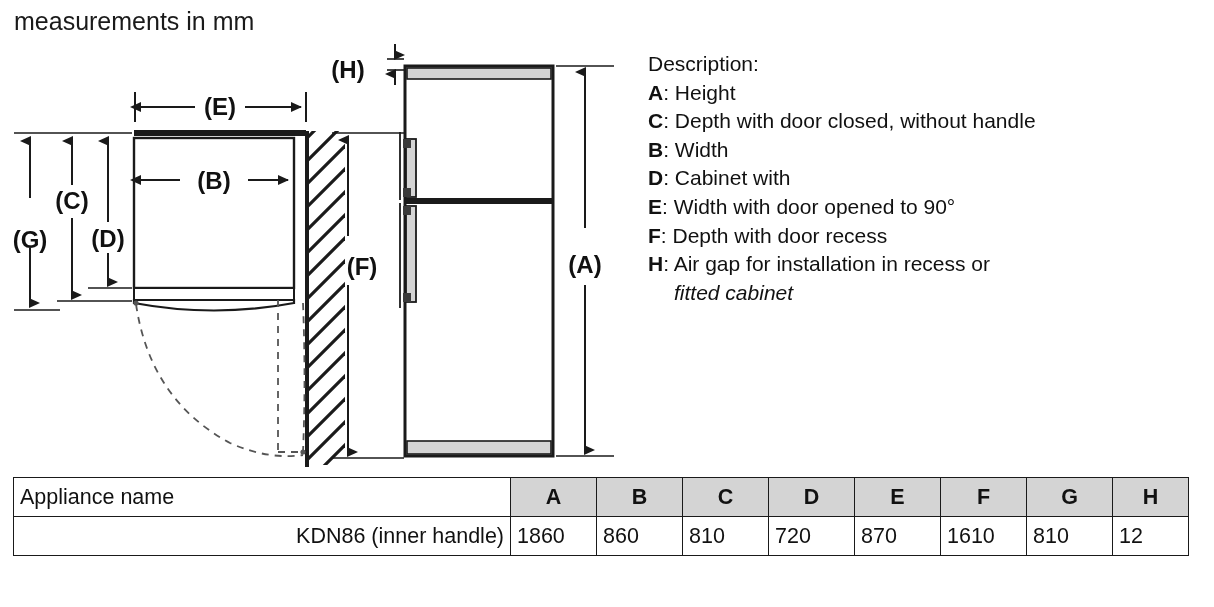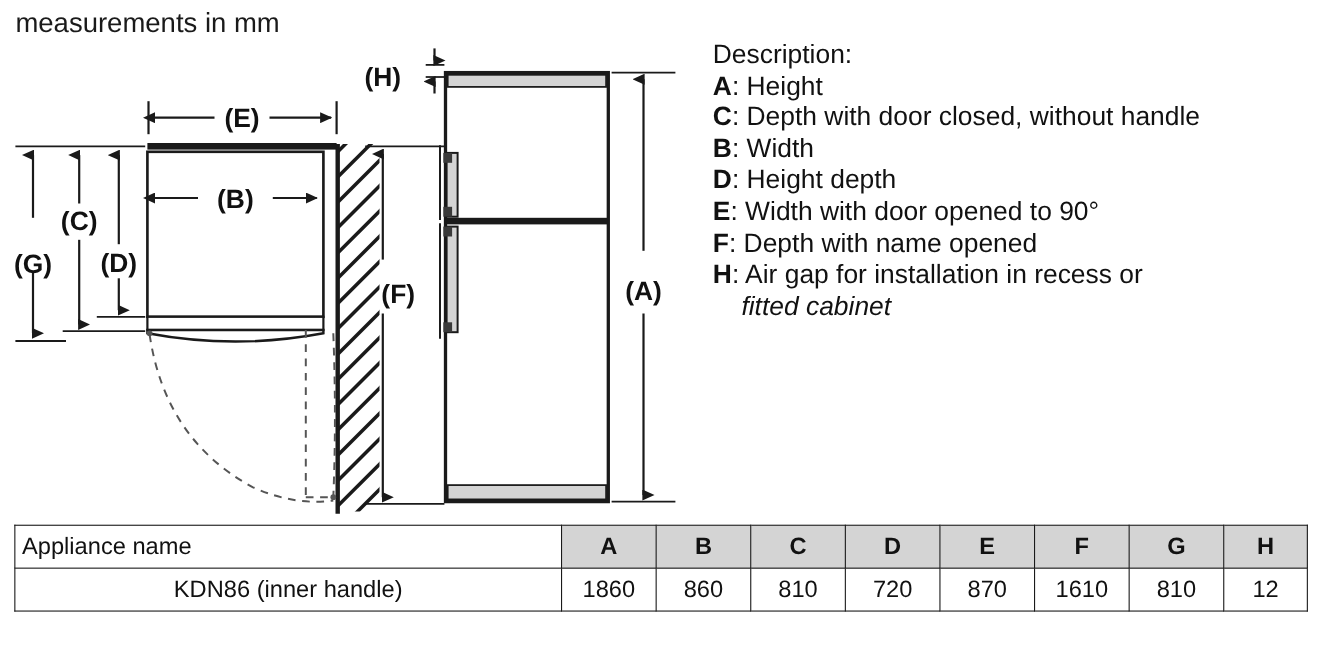--- a/index.html
+++ b/index.html
@@ -32,23 +32,23 @@
   
   #diagram {
     position: absolute;
     left: 0;
     top: 0;
   }
   
   .desc {
     position: absolute;
     left: 648px;
-    top: 36px;
+    top: 50px;
     width: 540px;
-    font-size: 24px;
+    font-size: 21px;
     line-height: 28.6px;
     color: #111111;
   }
   .desc .row {
     white-space: nowrap;
   }
   .desc .row.wrap {
     white-space: normal;
   }
   .desc .key {
@@ -84,24 +84,24 @@
     text-align: left;
     background: #ffffff;
     font-weight: normal;
   }
   table.spec thead th.dim-head {
     text-align: center;
     background: #d4d4d4;
     font-weight: bold;
   }
   table.spec tbody td.name-cell {
-    text-align: center;
+    text-align: right;
   }
   table.spec tbody td.val-cell {
-    text-align: center;
+    text-align: left;
   }
 </style>
 </head>
 <body>
 
 <div id="root">
 
   <div class="title">measurements in mm</div>
 
   <svg id="diagram" width="1214" height="470" viewBox="0 0 1214 470">
@@ -264,27 +264,27 @@
     <div class="row">
       <span class="key">A</span><span>: </span><span>Height</span>
     </div>
     <div class="row">
       <span class="key">C</span><span>: </span><span>Depth with door closed, without handle</span>
     </div>
     <div class="row">
       <span class="key">B</span><span>: </span><span>Width</span>
     </div>
     <div class="row">
-      <span class="key">D</span><span>: </span><span>Height depth</span>
+      <span class="key">D</span><span>: </span><span>Cabinet with</span>
     </div>
     <div class="row">
       <span class="key">E</span><span>: </span><span>Width with door opened to 90°</span>
     </div>
     <div class="row">
-      <span class="key">F</span><span>: </span><span>Depth with name opened</span>
+      <span class="key">F</span><span>: </span><span>Depth with door recess</span>
     </div>
     <div class="row wrap">
       <span class="key">H</span><span>: </span><span>Air gap for installation in recess or</span>
       <span class="cont">fitted cabinet</span>
     </div>
   </div>
 
   <div class="table-wrap">
     <table class="spec">
       <colgroup>

